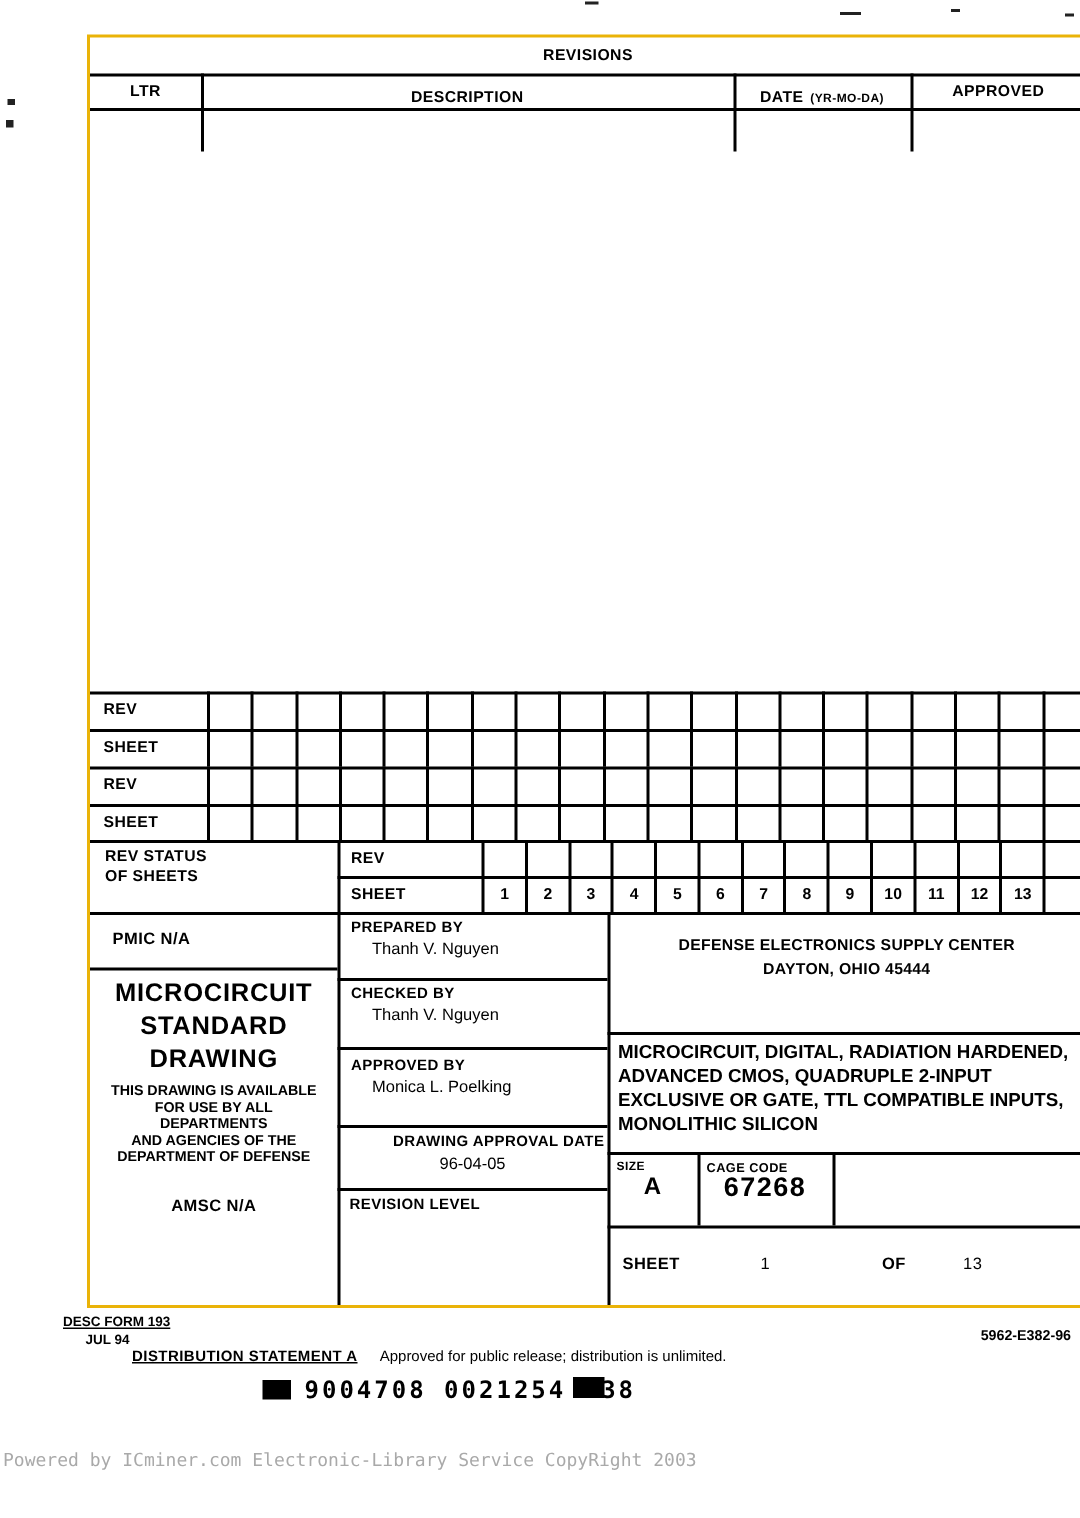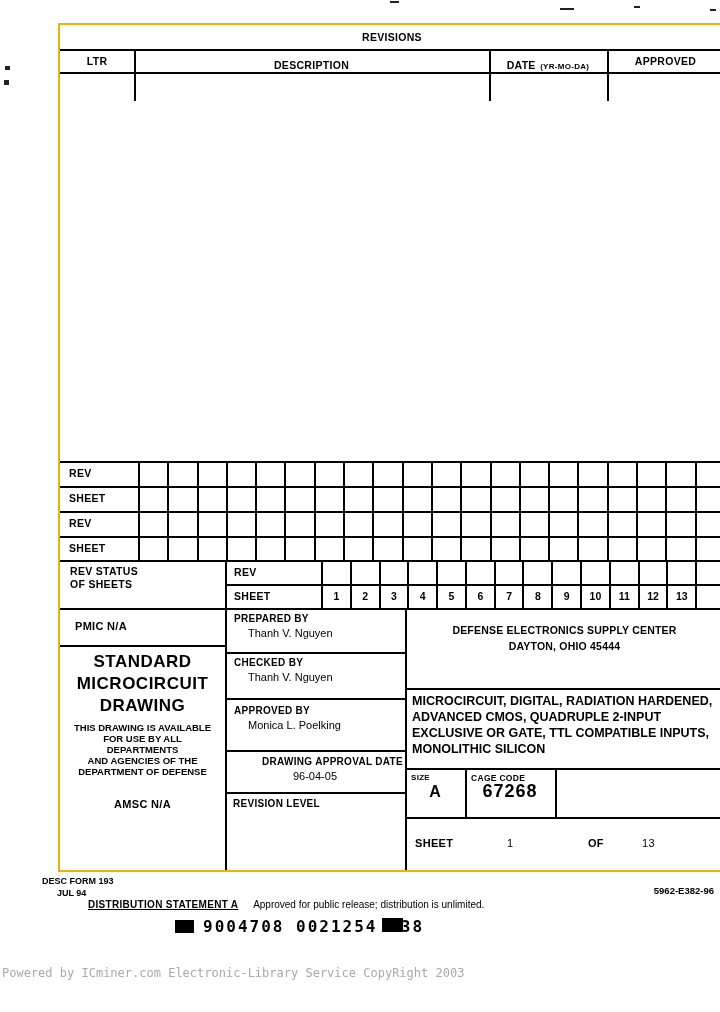--- a/index.html
+++ b/index.html
@@ -197,22 +197,22 @@
       <div class="cell">12</div>
       <div class="cell">13</div>
       <div class="cell"></div>
     </div>
   <div class="hl" style="left:0;top:583px;width:664px;"></div>
 
   <div class="abs lbl" style="left:15px;top:595px;font-size:11px;">PMIC N/A</div>
   <div class="hl" style="left:0;top:620px;width:165px;"></div>
 
   <div class="abs c b" style="left:0;top:626px;width:165px;font-size:17px;line-height:22px;letter-spacing:.5px;">
+    <div>MICROCIRCUIT</div>
     <div>STANDARD</div>
-    <div>MICROCIRCUIT</div>
     <div>DRAWING</div>
   </div>
   <div class="abs c b" style="left:0;top:697px;width:165px;font-size:9.5px;line-height:11px;">
     <div>THIS DRAWING IS AVAILABLE</div>
     <div>FOR USE BY ALL</div>
     <div>DEPARTMENTS</div>
     <div>AND AGENCIES OF THE</div>
     <div>DEPARTMENT OF DEFENSE</div>
   </div>
   <div class="abs c lbl" style="left:0;top:773px;width:165px;font-size:11px;">AMSC N/A</div>
@@ -258,21 +258,21 @@
   <div class="abs small-lbl" style="left:411px;top:748px;font-size:8.5px;">CAGE CODE</div>
   <div class="abs c b" style="left:405px;top:756px;width:90px;font-size:18px;letter-spacing:1px;">67268</div>
   <div class="hl" style="left:345px;top:792px;width:319px;"></div>
 
   <div class="abs lbl" style="left:355px;top:812px;font-size:11px;">SHEET</div>
   <div class="abs lbl" style="left:447px;top:812px;font-size:11px;font-weight:normal;">1</div>
   <div class="abs lbl" style="left:528px;top:812px;font-size:11px;">OF</div>
   <div class="abs lbl" style="left:582px;top:812px;font-size:11px;font-weight:normal;">13</div>
 </div>
 
-<div class="abs b" style="left:42px;top:876px;font-size:9px;">DESC FORM 193</div>
+<div class="abs b" style="left:42px;top:876px;font-size:9px;text-decoration:underline;">DESC FORM 193</div>
 <div class="abs b" style="left:57px;top:888px;font-size:9px;">JUL 94</div>
 <div class="abs b" style="left:640px;top:885px;width:74px;text-align:right;font-size:9.5px;">5962-E382-96</div>
 
 <div class="abs" style="left:88px;top:899px;font-size:10px;white-space:nowrap;">
   <span class="b" style="text-decoration:underline;letter-spacing:.3px;">DISTRIBUTION STATEMENT A</span>
   <span style="margin-left:12px;">Approved for public release; distribution is unlimited.</span>
 </div>
 
 <div class="stampblock" style="left:175px;top:920px;width:19px;height:13px;"></div>
 <div class="abs" id="stamp-digits" style="left:203px;top:917px;">9004708 0021254 238</div>

